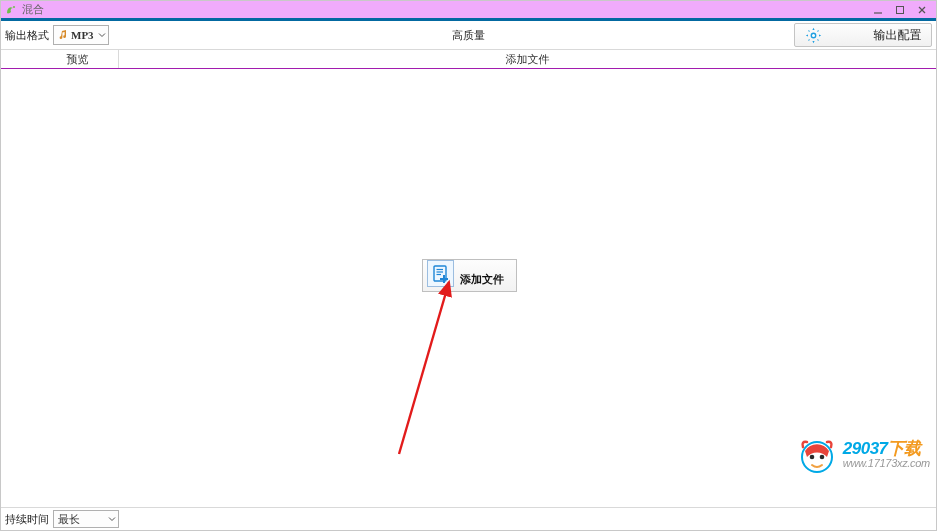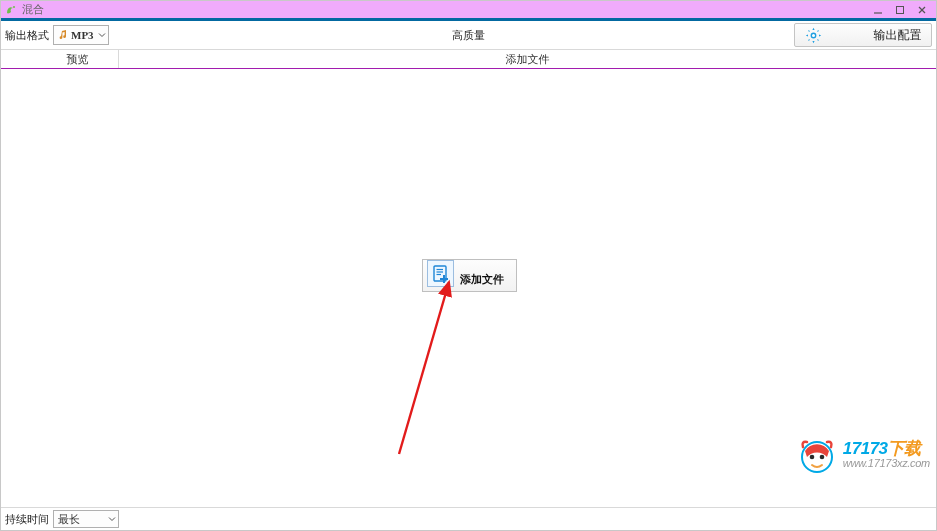--- a/index.html
+++ b/index.html
@@ -165,21 +165,21 @@
         <path d="M8 16 A14 14 0 0 1 32 16 L30 22 A12 10 0 0 0 10 22 Z" fill="#e8443a"></path>
         <circle cx="15" cy="22" r="2.3" fill="#2a2a2a"></circle>
         <circle cx="25" cy="22" r="2.3" fill="#2a2a2a"></circle>
         <path d="M15 30 Q20 34 25 30" fill="none" stroke="#f0a040" stroke-width="2" stroke-linecap="round"></path>
         <path d="M6 12 Q4 6 10 7" fill="none" stroke="#e8443a" stroke-width="2.5" stroke-linecap="round"></path>
         <path d="M34 12 Q36 6 30 7" fill="none" stroke="#e8443a" stroke-width="2.5" stroke-linecap="round"></path>
       </svg>
     </span>
     <div class="wm-text">
       <div class="wm-main">
-        <span>17173</span><span class="orange">下载</span>
+        <span>29037</span><span class="orange">下载</span>
       </div>
       <div class="wm-sub">www.17173xz.com</div>
     </div>
   </div>
 </div>
 
 <div class="bottombar">
   <span class="label">持续时间</span>
   <div class="bottom-select">
     <span>最长</span>

